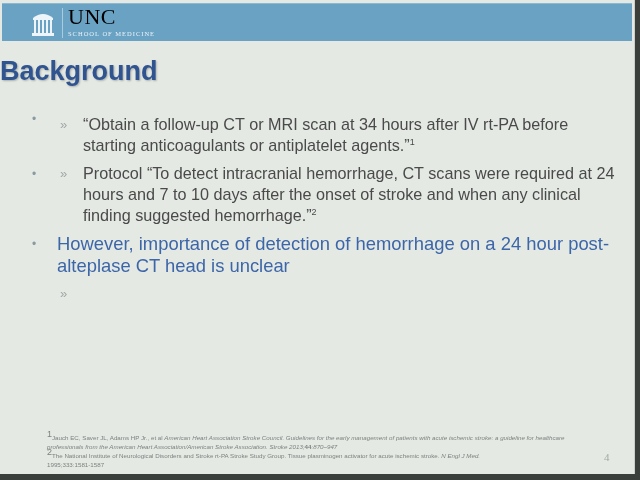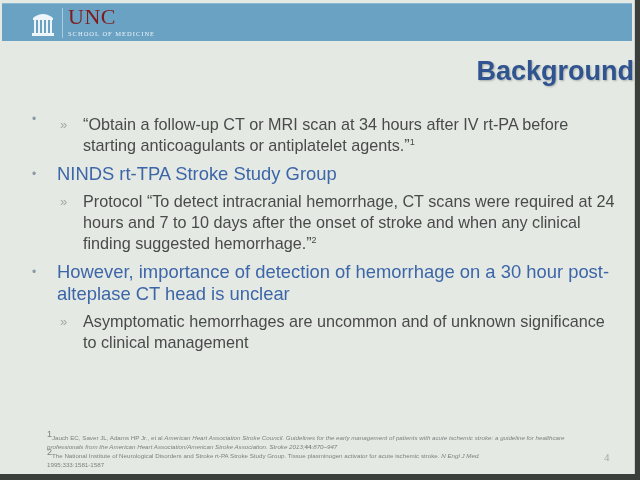--- a/index.html
+++ b/index.html
@@ -1,23 +1,23 @@
 <!DOCTYPE html>
 <html><head>
   <meta charset="utf-8">
   <style>
     html, body { margin:0; padding:0; }
     body { width:640px; height:480px; overflow:hidden; background:#3a3f3c; font-family:"Liberation Sans", sans-serif; }
     .slide { position:absolute; left:0; top:0; width:634px; height:474px; background:#e4e9e4; border-right:1px solid #c9cfca; }
     .banner { position:absolute; left:2px; top:3px; width:630px; height:37px; background:#6aa2c4; border-top:1px solid #8bb9d4; }
     .logo-icon { position:absolute; left:30px; top:6px; width:22px; height:26px; }
     .logo-divider { position:absolute; left:60px; top:4px; width:1px; height:30px; background:#a8cbe0; }
-    .logo-unc { position:absolute; left:66px; top:1px; font-family:"Liberation Serif", serif; font-size:22px; color:#7f1d1d; letter-spacing:0.5px; line-height:24px; }
+    .logo-unc { position:absolute; left:66px; top:1px; font-family:"Liberation Serif", serif; font-size:22px; color:#000000; letter-spacing:0.5px; line-height:24px; }
     .logo-som { position:absolute; left:66px; top:26px; font-family:"Liberation Serif", serif; font-size:6.5px; color:#eaf2f7; letter-spacing:1px; line-height:8px; }
-    .title { position:absolute; left:0; width:634px; top:56px; text-align:right; font-size:27px; font-weight:bold; color:#2f5490; text-shadow:1px 1px 2px rgba(0,0,0,0.25); }
+    .title { position:absolute; left:0; width:634px; top:56px; text-align:left; font-size:27px; font-weight:bold; color:#2f5490; text-shadow:1px 1px 2px rgba(0,0,0,0.25); }
     .content { position:absolute; left:30px; top:108px; width:590px; }
     .l1 { position:relative; padding-left:27px; font-size:18.4px; line-height:22px; color:#3d66a8; margin-bottom:6px; }
     .l1 .bullet { position:absolute; left:2px; top:0; color:#8a9aa2; font-size:12px; }
     .l2 { position:relative; padding-left:53px; font-size:16.2px; line-height:21px; color:#4a4a4a; margin-bottom:7px; }
     .l2 .bullet { position:absolute; left:30px; top:0; color:#a0a8a6; font-size:13px; }
     sup { font-size:9px; vertical-align:super; line-height:0; }
     .footnotes { position:absolute; left:47px; top:433px; width:550px; font-size:6.2px; line-height:9px; color:#7d827f; }
     .footnotes i { font-style:italic; }
     .page-num { position:absolute; left:604px; top:451px; font-family:"Liberation Serif", serif; font-size:11px; color:#a2aaa6; }
   </style>
@@ -47,34 +47,32 @@
     <div class="l1">
       <span class="bullet">•</span>
     </div>
     <div class="l2">
       <span class="bullet">»</span>
       <span>“Obtain a follow-up CT or MRI scan at 34 hours after IV rt-PA before starting anticoagulants or antiplatelet agents.”</span><sup>1</sup>
     </div>
 
     <div class="l1">
       <span class="bullet">•</span>
-      <span>NINDS rt-TPA Stroke Study Group</span>
     </div>
     <div class="l2">
       <span class="bullet">»</span>
       <span>Protocol “To detect intracranial hemorrhage, CT scans were required at 24 hours and 7 to 10 days after the onset of stroke and when any clinical finding suggested hemorrhage.”</span><sup>2</sup>
     </div>
 
     <div class="l1">
       <span class="bullet">•</span>
-      <span>However, importance of detection of hemorrhage on a 30 hour post-alteplase CT head is unclear</span>
+      <span>However, importance of detection of hemorrhage on a 24 hour post-alteplase CT head is unclear</span>
     </div>
     <div class="l2">
       <span class="bullet">»</span>
-      <span>Asymptomatic hemorrhages are uncommon and of unknown significance to clinical management</span>
     </div>
   </div>
 
   <div class="footnotes">
     <div>
       <sup>1</sup><span>Jauch EC, Saver JL, Adams HP Jr., et al </span><i>American Heart Association Stroke Council. Guidelines for the early management of patients with acute ischemic stroke: a guideline for healthcare professionals from the American Heart Association/American Stroke Association. Stroke 2013;</i><b>44</b><i>:870–947</i>
     </div>
     <div>
       <sup>2</sup><span>The National Institute of Neurological Disorders and Stroke rt-PA Stroke Study Group. Tissue plasminogen activator for acute ischemic stroke. </span><i>N Engl J Med.</i><br><span>1995;333:1581-1587</span>
     </div>

